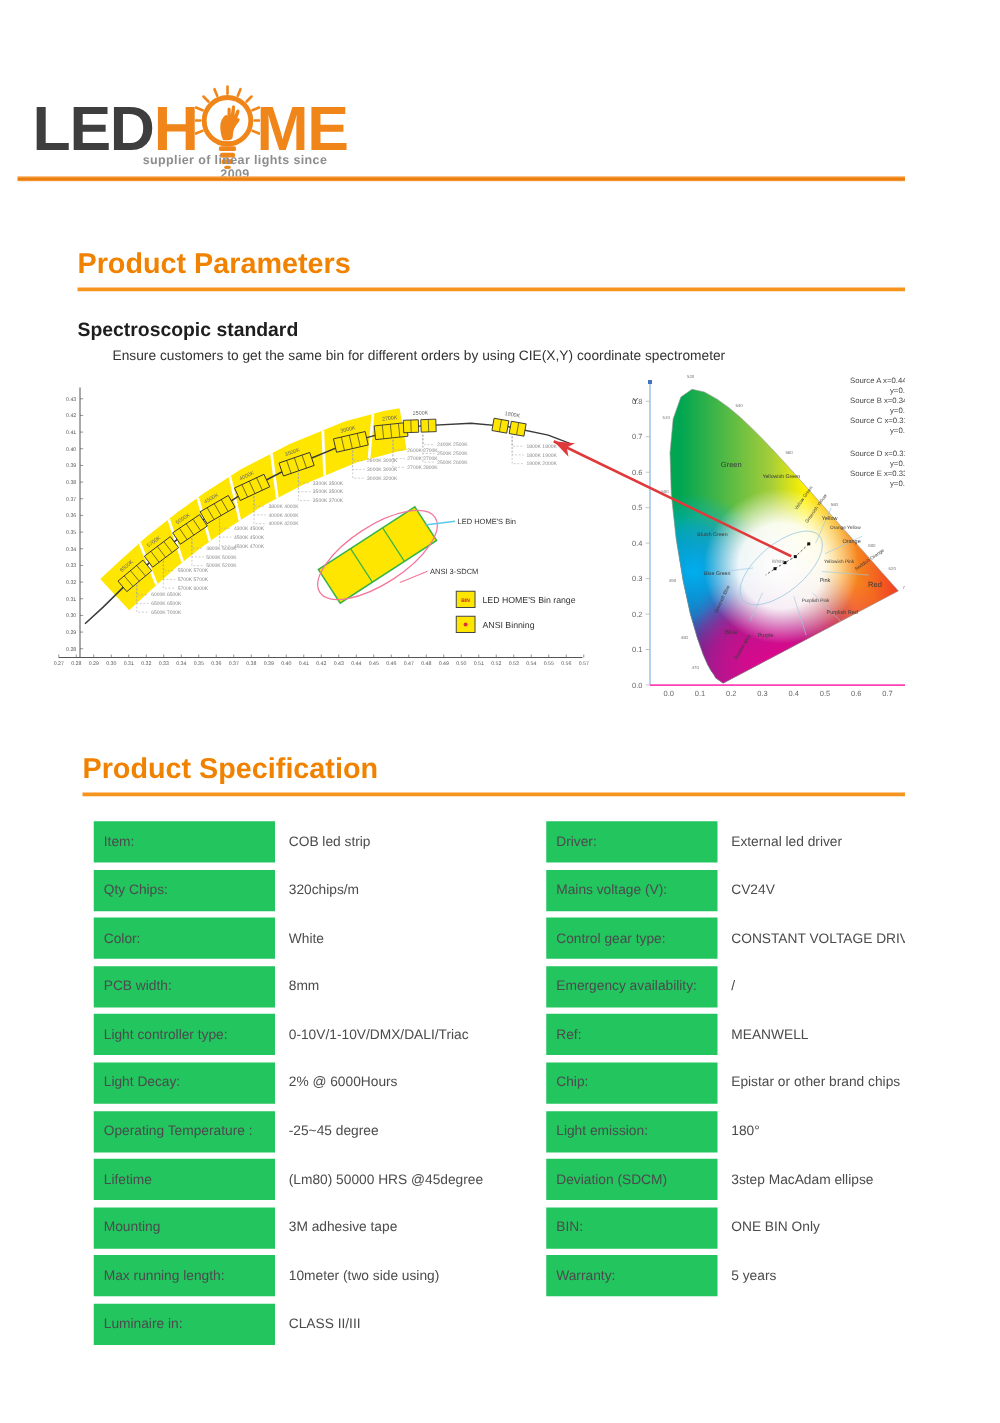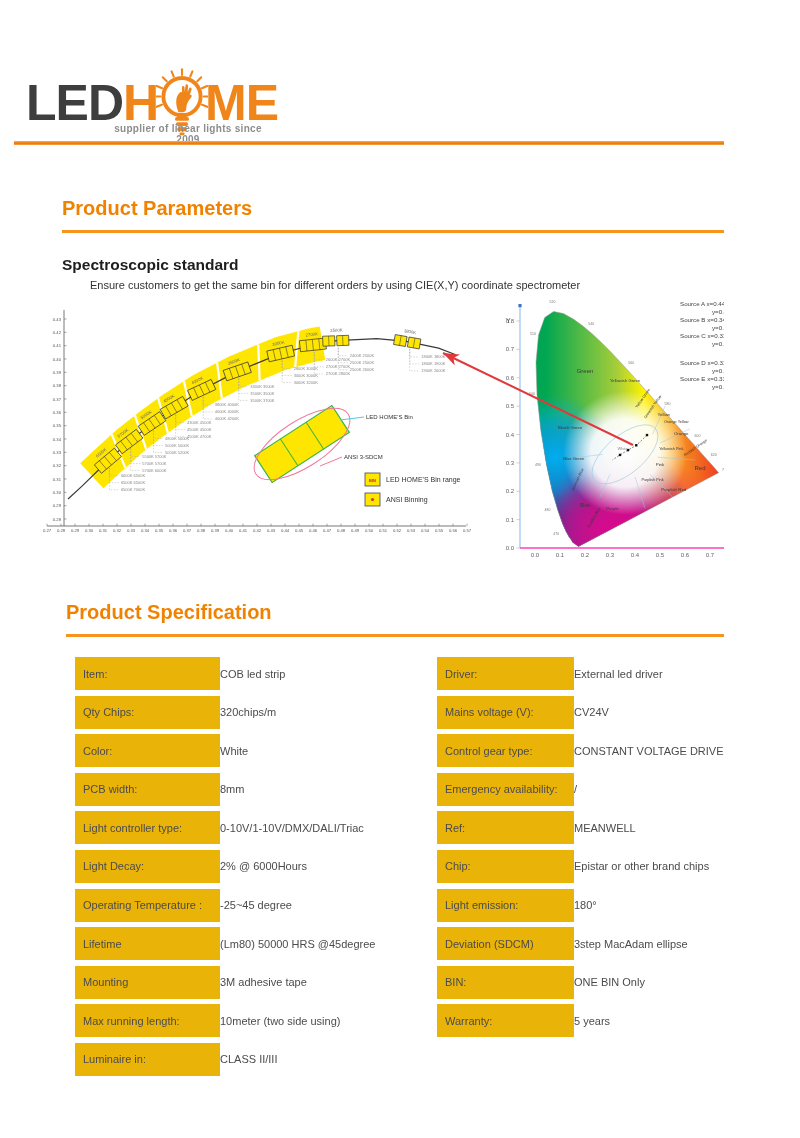--- a/index.html
+++ b/index.html
@@ -12,45 +12,45 @@
   .logo span{font-size:50px;font-weight:800;line-height:1;letter-spacing:-1px;}
   .logo-led{color:#3E3E3E;}
   .logo-h,.logo-me{color:#F08519;}
   .bulb{width:52px;height:82px;margin:0 -3px -20px -2px;}
   .tagline{position:absolute;left:104px;top:123px;width:168px;text-align:center;
            font-size:10px;font-weight:bold;color:#8D8D8D;letter-spacing:.3px;}
   .top-divider{position:absolute;left:14px;top:141px;width:778px;height:4px;
                background:linear-gradient(#F9B366,#ED7D0D 45%,#ED7D0D 75%,#F9B366);}
 
   
-  .sec-title{position:absolute;margin:0;font-size:20px;font-weight:bold;color:#F08200;}
+  .sec-title{position:absolute;margin:0;font-size:23px;font-weight:bold;color:#F08200;}
   #pp-title{left:62px;top:197px;}
   #ps-title{left:66px;top:601px;}
   .sec-underline{position:absolute;height:3px;background:#F7941D;}
   #pp-line{left:62px;top:230px;width:676px;}
   #ps-line{left:66px;top:634px;width:676px;}
   .subtitle{position:absolute;left:62px;top:256px;font-size:15.5px;font-weight:bold;color:#1d1d1d;}
   .desc{position:absolute;left:62px;top:279px;font-size:11px;color:#333;padding-left:28px;}
 
   
   .charts{position:absolute;left:0;top:293px;width:800px;height:302px;}
   #bin-chart{position:absolute;left:40px;top:3px;}
   #cie-chart{position:absolute;left:490px;top:0;}
   #arrow-overlay{position:absolute;left:0;top:0;pointer-events:none;}
 
   
   .spec-col{position:absolute;top:657px;}
   #spec-left{left:75px;width:352px;}
   #spec-right{left:437px;width:356px;}
   .spec-row{display:flex;align-items:stretch;height:33px;margin-bottom:5.6px;
             font-size:11px;color:#4B4B4D;}
-  .spec-label{width:145px;background:#eab308;display:flex;align-items:center;
+  .spec-label{width:145px;background:#22c55e;display:flex;align-items:center;
               padding-left:8px;box-sizing:border-box;}
   #spec-right .spec-label{width:137px;}
-  .spec-value{display:flex;align-items:center;}
+  .spec-value{display:flex;align-items:center;padding-left:11px;}
 
   .page-num{position:absolute;left:745px;top:1083px;width:25px;height:30px;background:#9B9B9B;
             color:#fff;font-size:15px;display:flex;align-items:center;justify-content:center;}
 </style>
 </head>
 <body>
 
 <div class="page">
 
   <div class="logo">

